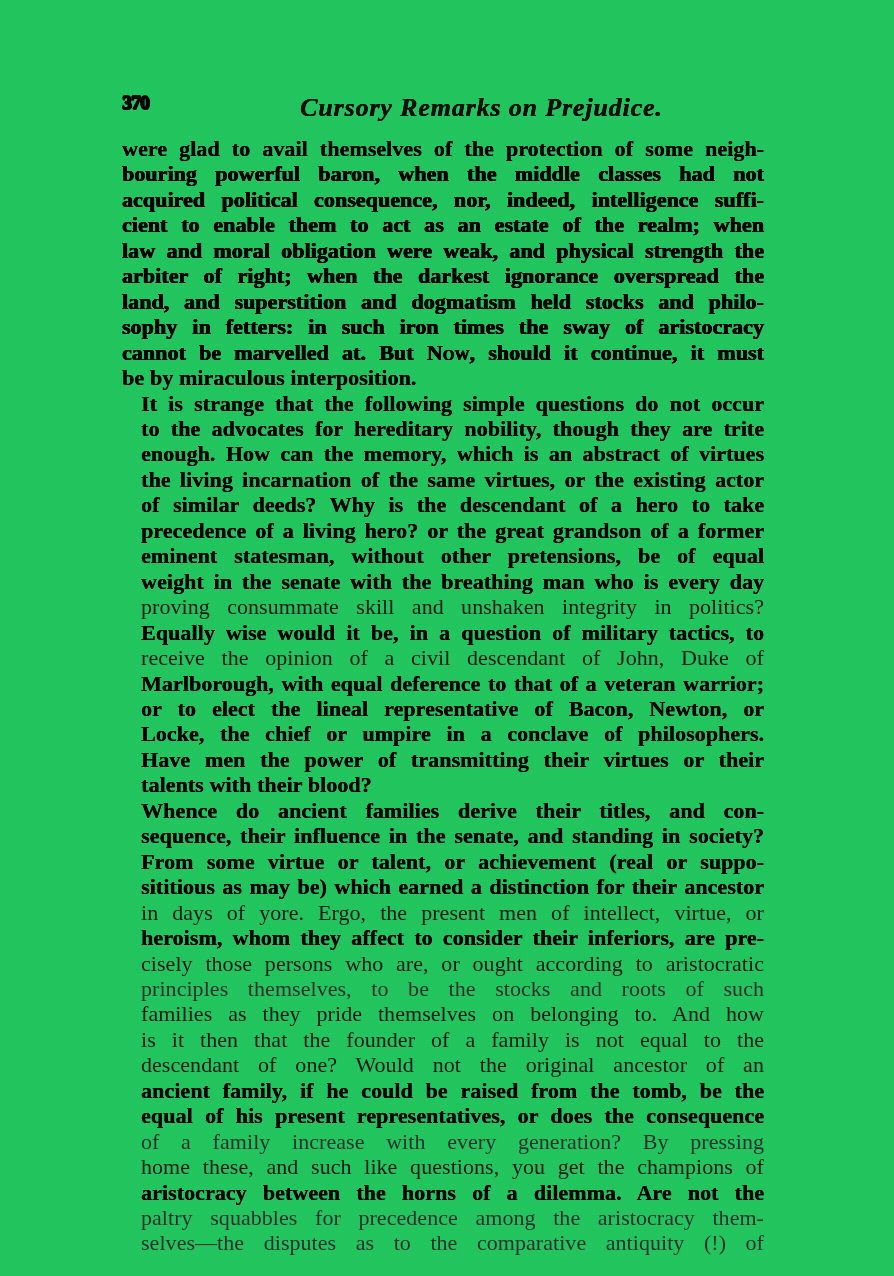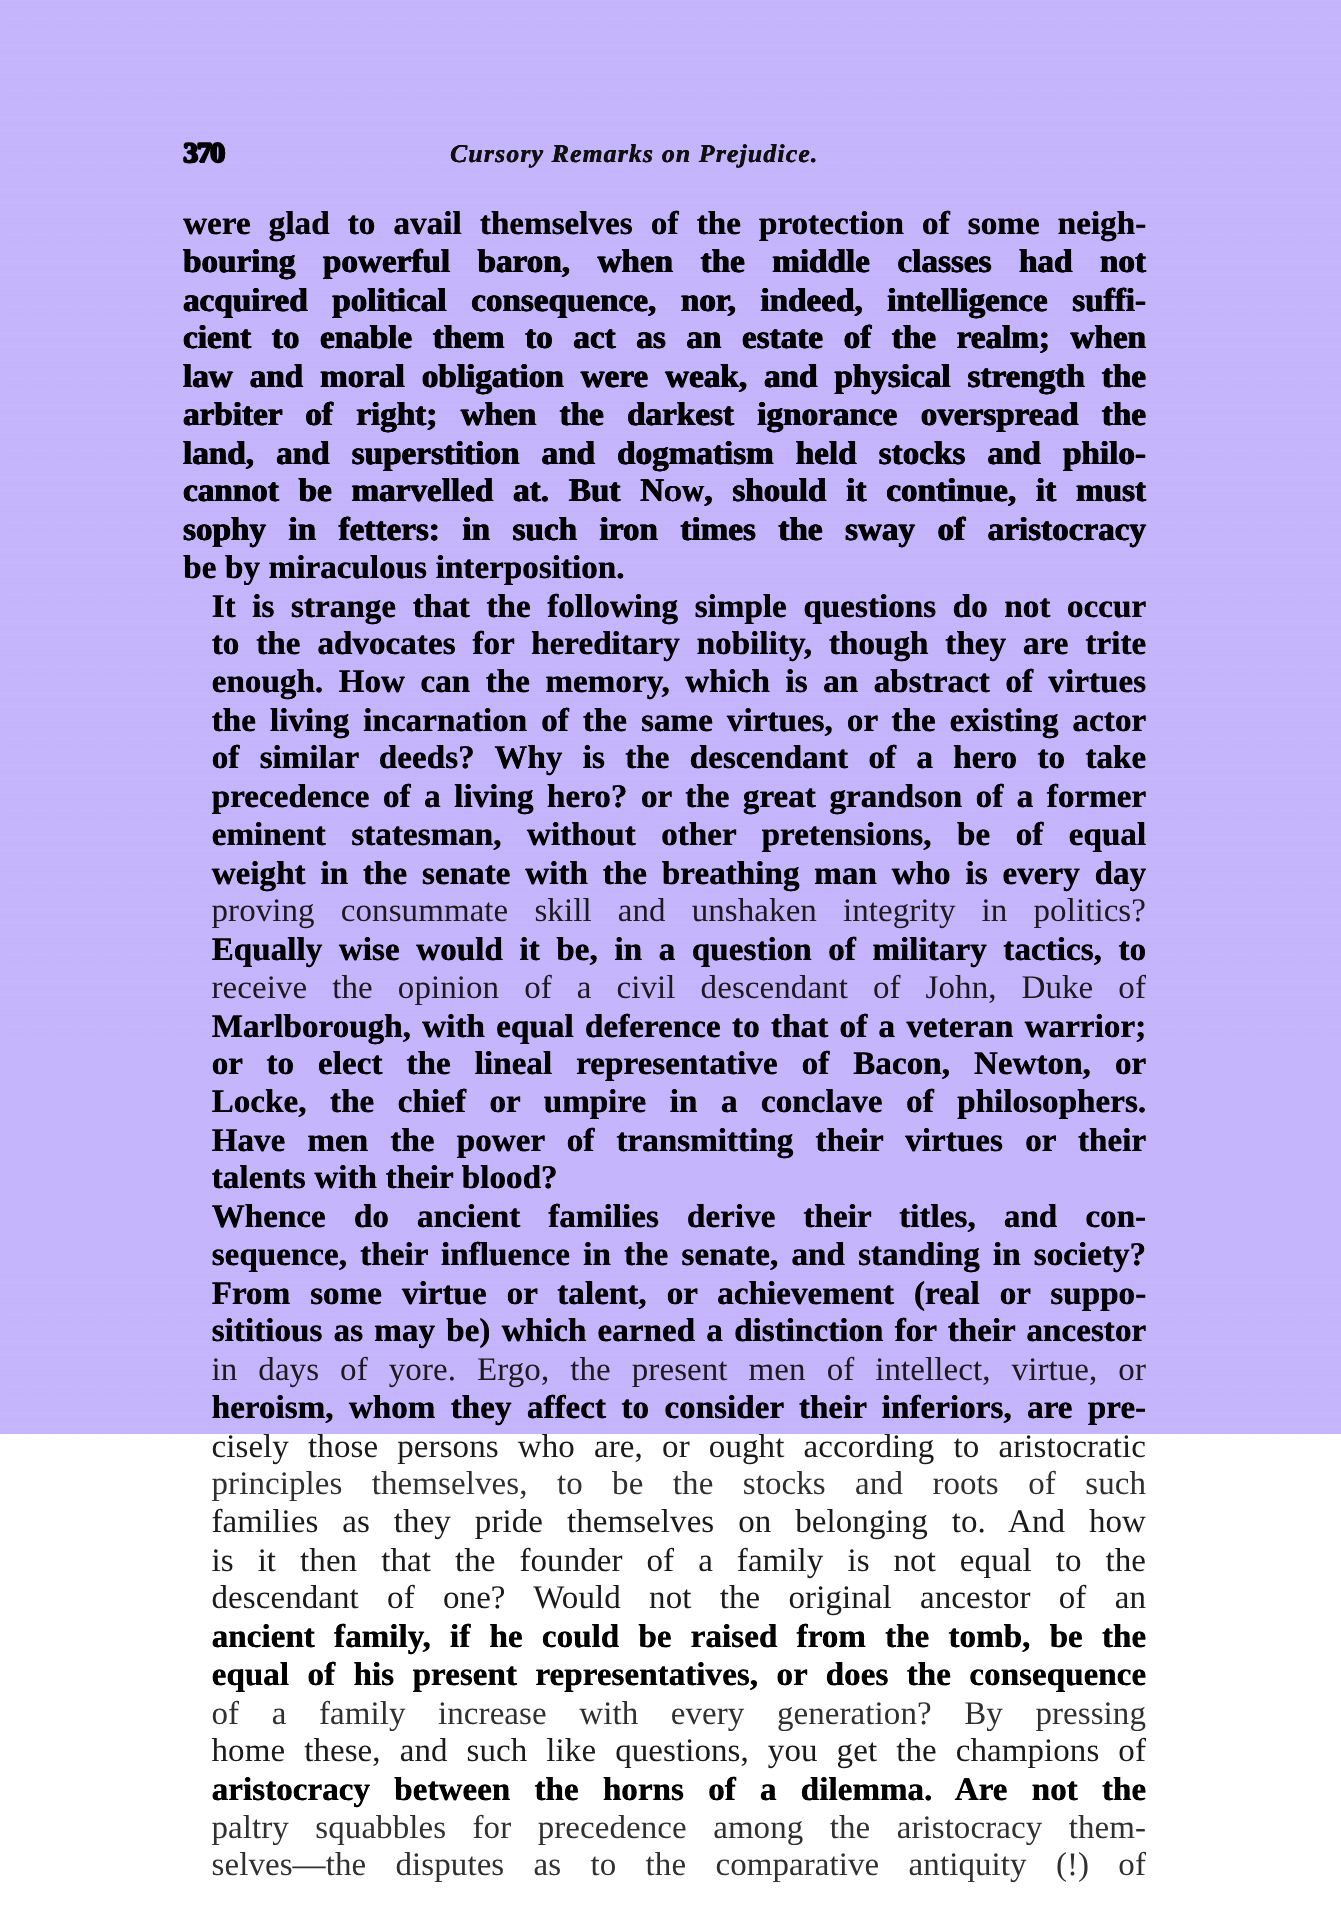--- a/index.html
+++ b/index.html
@@ -14,22 +14,22 @@
     overflow: hidden;
     font-family: "Liberation Serif", "DejaVu Serif", serif;
     color: #141414;
     -webkit-font-smoothing: antialiased;
   }
 
   .page {
     position: absolute;
     left: 0; top: 0;
     width: 894px;
-    height: 956px;
-    background: #c4b5fd;
+    height: 1276px;
+    background: #22c55e;
   }
 
   
   .running-head {
     position: absolute;
     left: 122px;
     top: 92px;
     width: 641px;
     height: 26px;
   }
@@ -49,21 +49,21 @@
        0.8px 0.6px 0 #0a0a0a;
     transform: scaleX(1.06);
     transform-origin: left center;
     filter: blur(0.25px) contrast(2.2);
   }
   .head-title {
     position: absolute;
     left: 178px;
     top: 1px;
     font-style: italic;
-    font-size: 17px;
+    font-size: 26px;
     letter-spacing: 0.85px;
     font-weight: 600;
     color: #101010;
     text-shadow: 0.35px 0 0 #101010, 0 0.3px 0 #1a1a1a;
     filter: blur(0.12px);
   }
 
   
   .textblock {
     position: absolute;
@@ -140,22 +140,22 @@
   <div class="textblock">
 
     <p class="para" id="p1">
         <span style="display: block; white-space: normal; text-align: justify; text-align-last: justify; text-indent: 0px;"><span class="ink-mid">were glad to avail themselves of the protection of some neigh-</span></span>
         <span style="display: block; white-space: normal; text-align: justify; text-align-last: justify;"><span class="ink-heavy">bouring powerful baron, when the middle classes had not</span></span>
         <span style="display: block; white-space: normal; text-align: justify; text-align-last: justify;"><span class="ink-heavy">acquired political consequence, nor, indeed, intelligence suffi-</span></span>
         <span style="display: block; white-space: normal; text-align: justify; text-align-last: justify;"><span class="ink-heavy">cient to enable them to act as an estate of the realm; when</span></span>
         <span style="display: block; white-space: normal; text-align: justify; text-align-last: justify;"><span class="ink-heavy">law and moral obligation were weak, and physical strength the</span></span>
         <span style="display: block; white-space: normal; text-align: justify; text-align-last: justify;"><span class="ink-heavy">arbiter of right; when the darkest ignorance overspread the</span></span>
         <span style="display: block; white-space: normal; text-align: justify; text-align-last: justify;"><span class="ink-heavy">land, and superstition and dogmatism held stocks and philo-</span></span>
+        <span style="display: block; white-space: normal; text-align: justify; text-align-last: justify;"><span class="ink-heavy">sophy in fetters: in such iron times the sway of aristocracy</span></span>
         <span style="display: block; white-space: normal; text-align: justify; text-align-last: justify;"><span class="ink-heavy">cannot be marvelled at.  But <span class="smallcaps">Now</span>, should it continue, it must</span></span>
-        <span style="display: block; white-space: normal; text-align: justify; text-align-last: justify;"><span class="ink-heavy">sophy in fetters: in such iron times the sway of aristocracy</span></span>
         <span style="display: block; white-space: normal; text-align: left; text-align-last: left;"><span class="ink-mid">be by miraculous interposition.</span></span>
       </p>
     <p class="para indent" id="p2">
         <span style="display: block; white-space: normal; text-align: justify; text-align-last: justify; text-indent: 19px;"><span class="ink-mid">It is strange that the following simple questions do not occur</span></span>
         <span style="display: block; white-space: normal; text-align: justify; text-align-last: justify;"><span class="ink-mid">to the advocates for hereditary nobility, though they are trite</span></span>
         <span style="display: block; white-space: normal; text-align: justify; text-align-last: justify;"><span class="ink-mid">enough.  How can the memory, which is an abstract of virtues</span></span>
         <span style="display: block; white-space: normal; text-align: justify; text-align-last: justify;"><span class="ink-mid">the living incarnation of the same virtues, or the existing actor</span></span>
         <span style="display: block; white-space: normal; text-align: justify; text-align-last: justify;"><span class="ink-mid">of similar deeds?  Why is the descendant of a hero to take</span></span>
         <span style="display: block; white-space: normal; text-align: justify; text-align-last: justify;"><span class="ink-mid">precedence of a living hero? or the great grandson of a former</span></span>
         <span style="display: block; white-space: normal; text-align: justify; text-align-last: justify;"><span class="ink-mid">eminent statesman, without other pretensions, be of equal</span></span>

